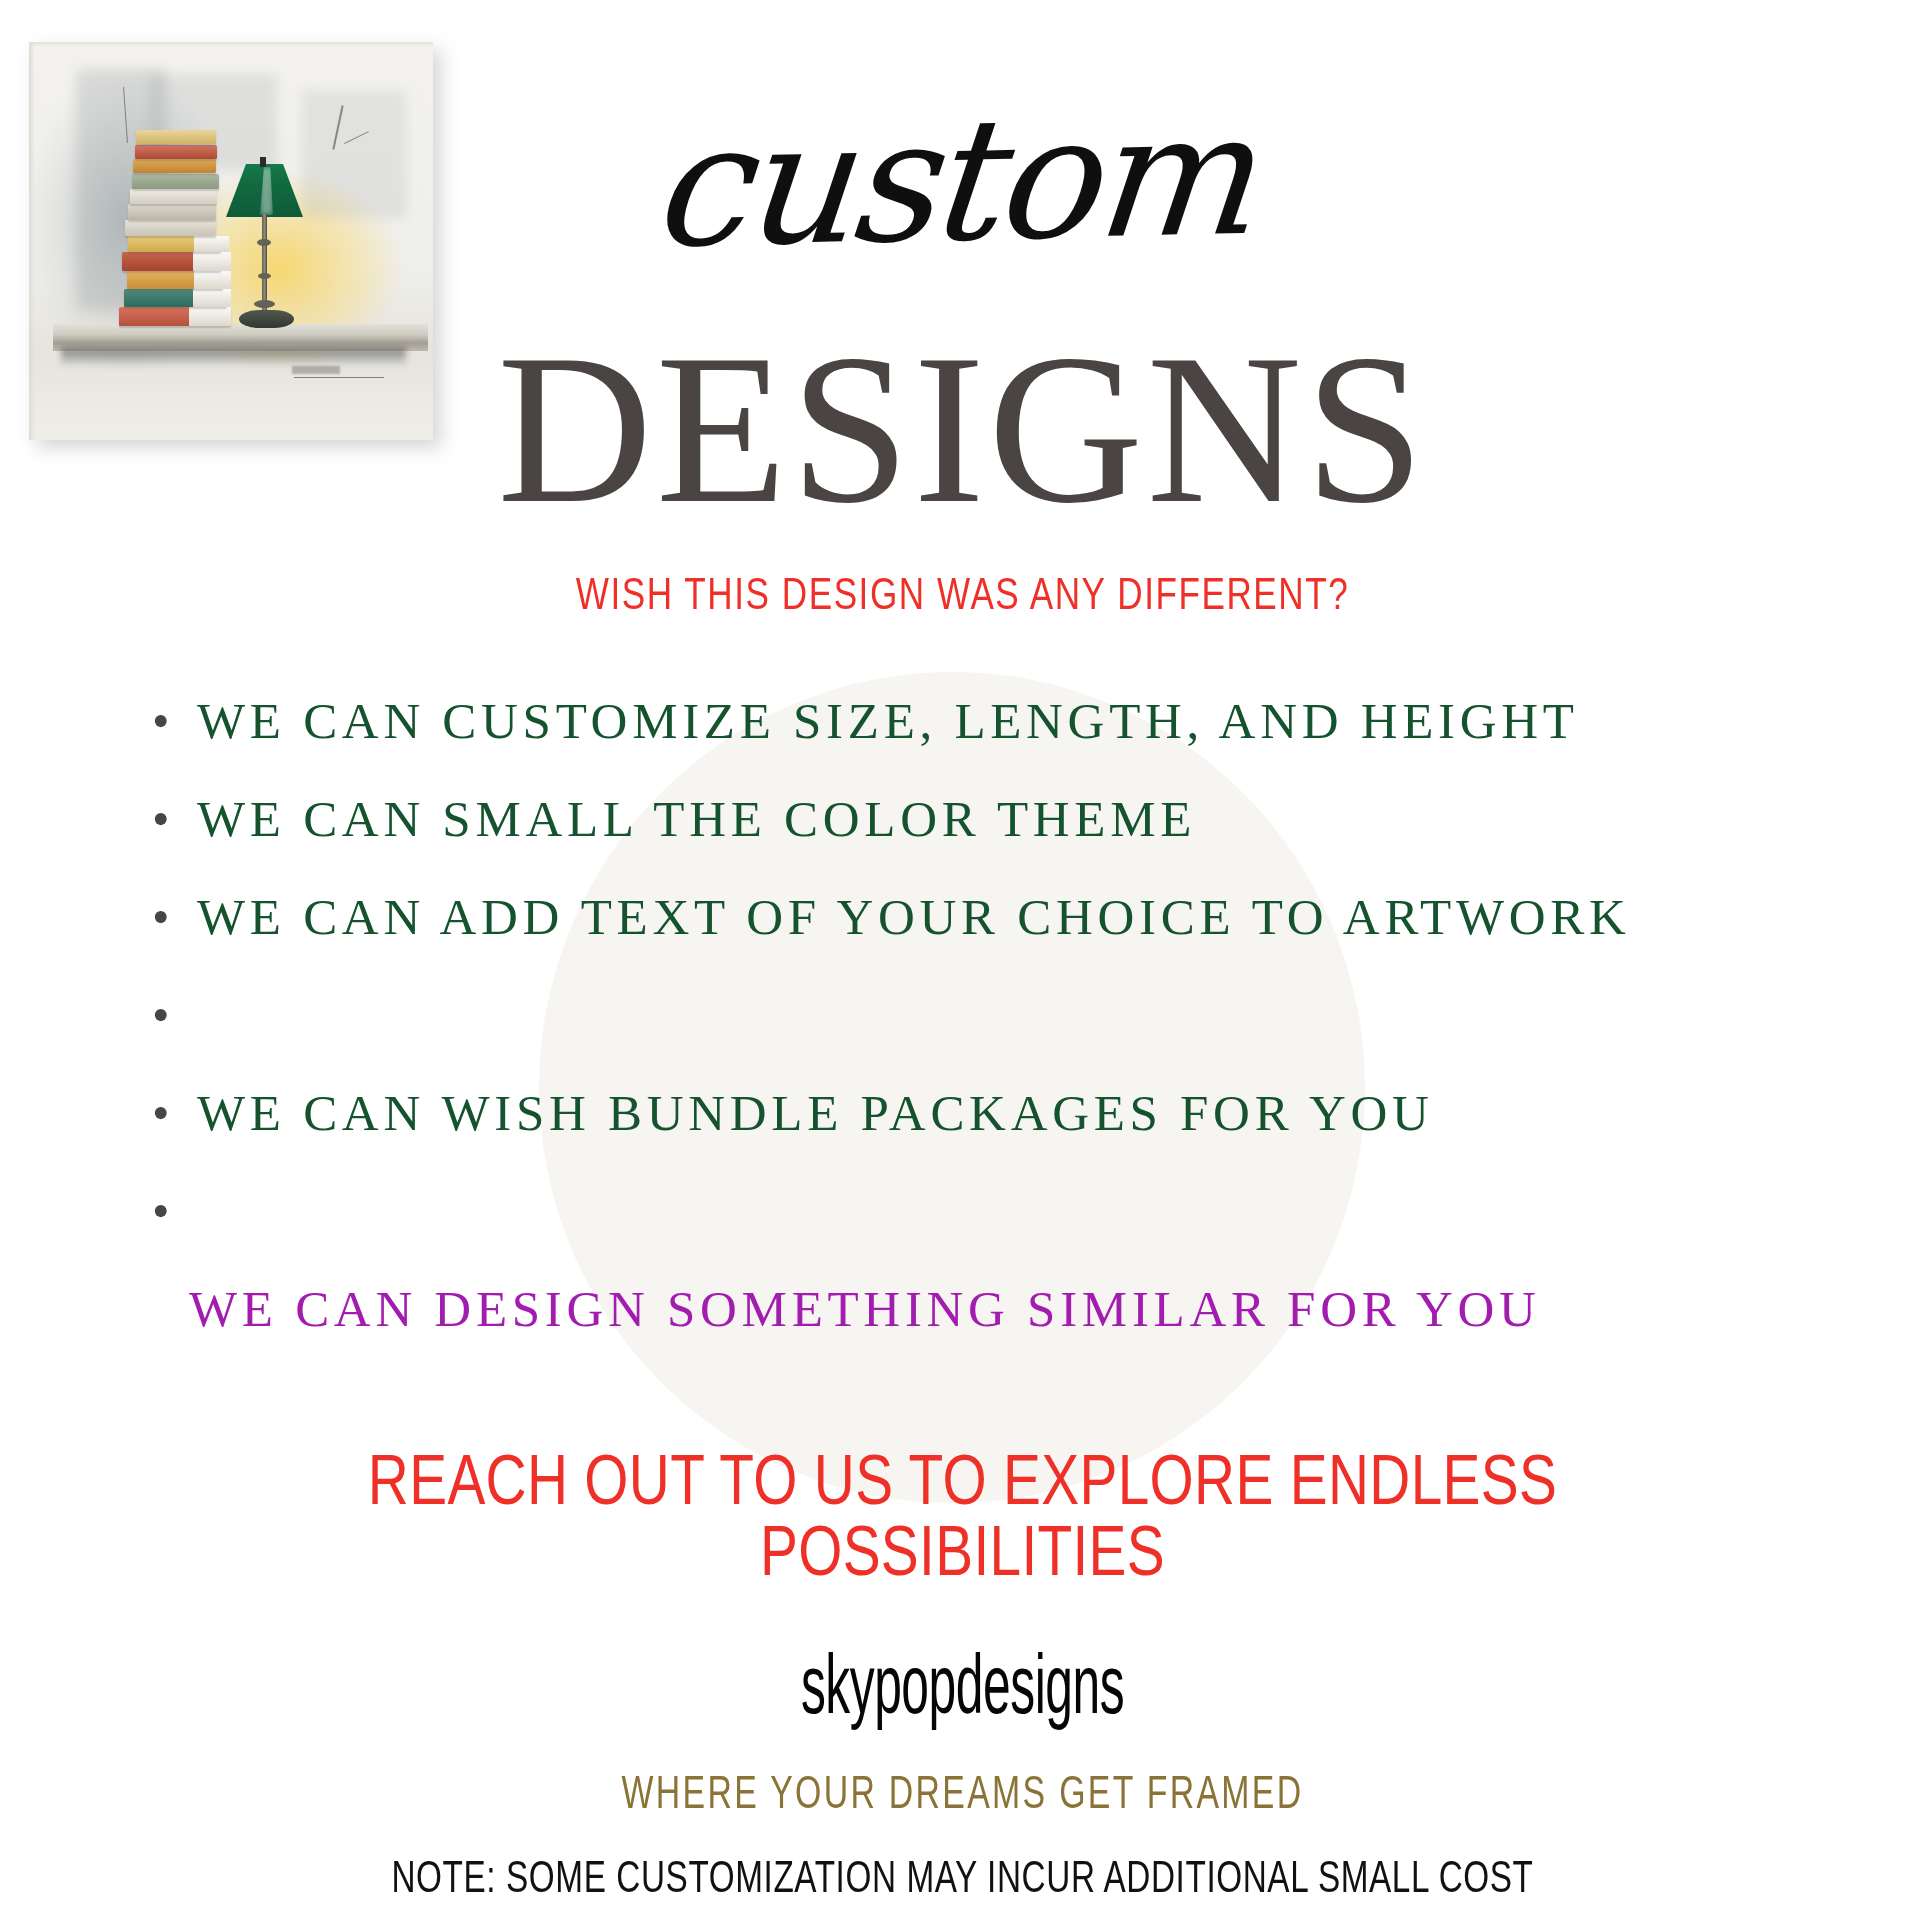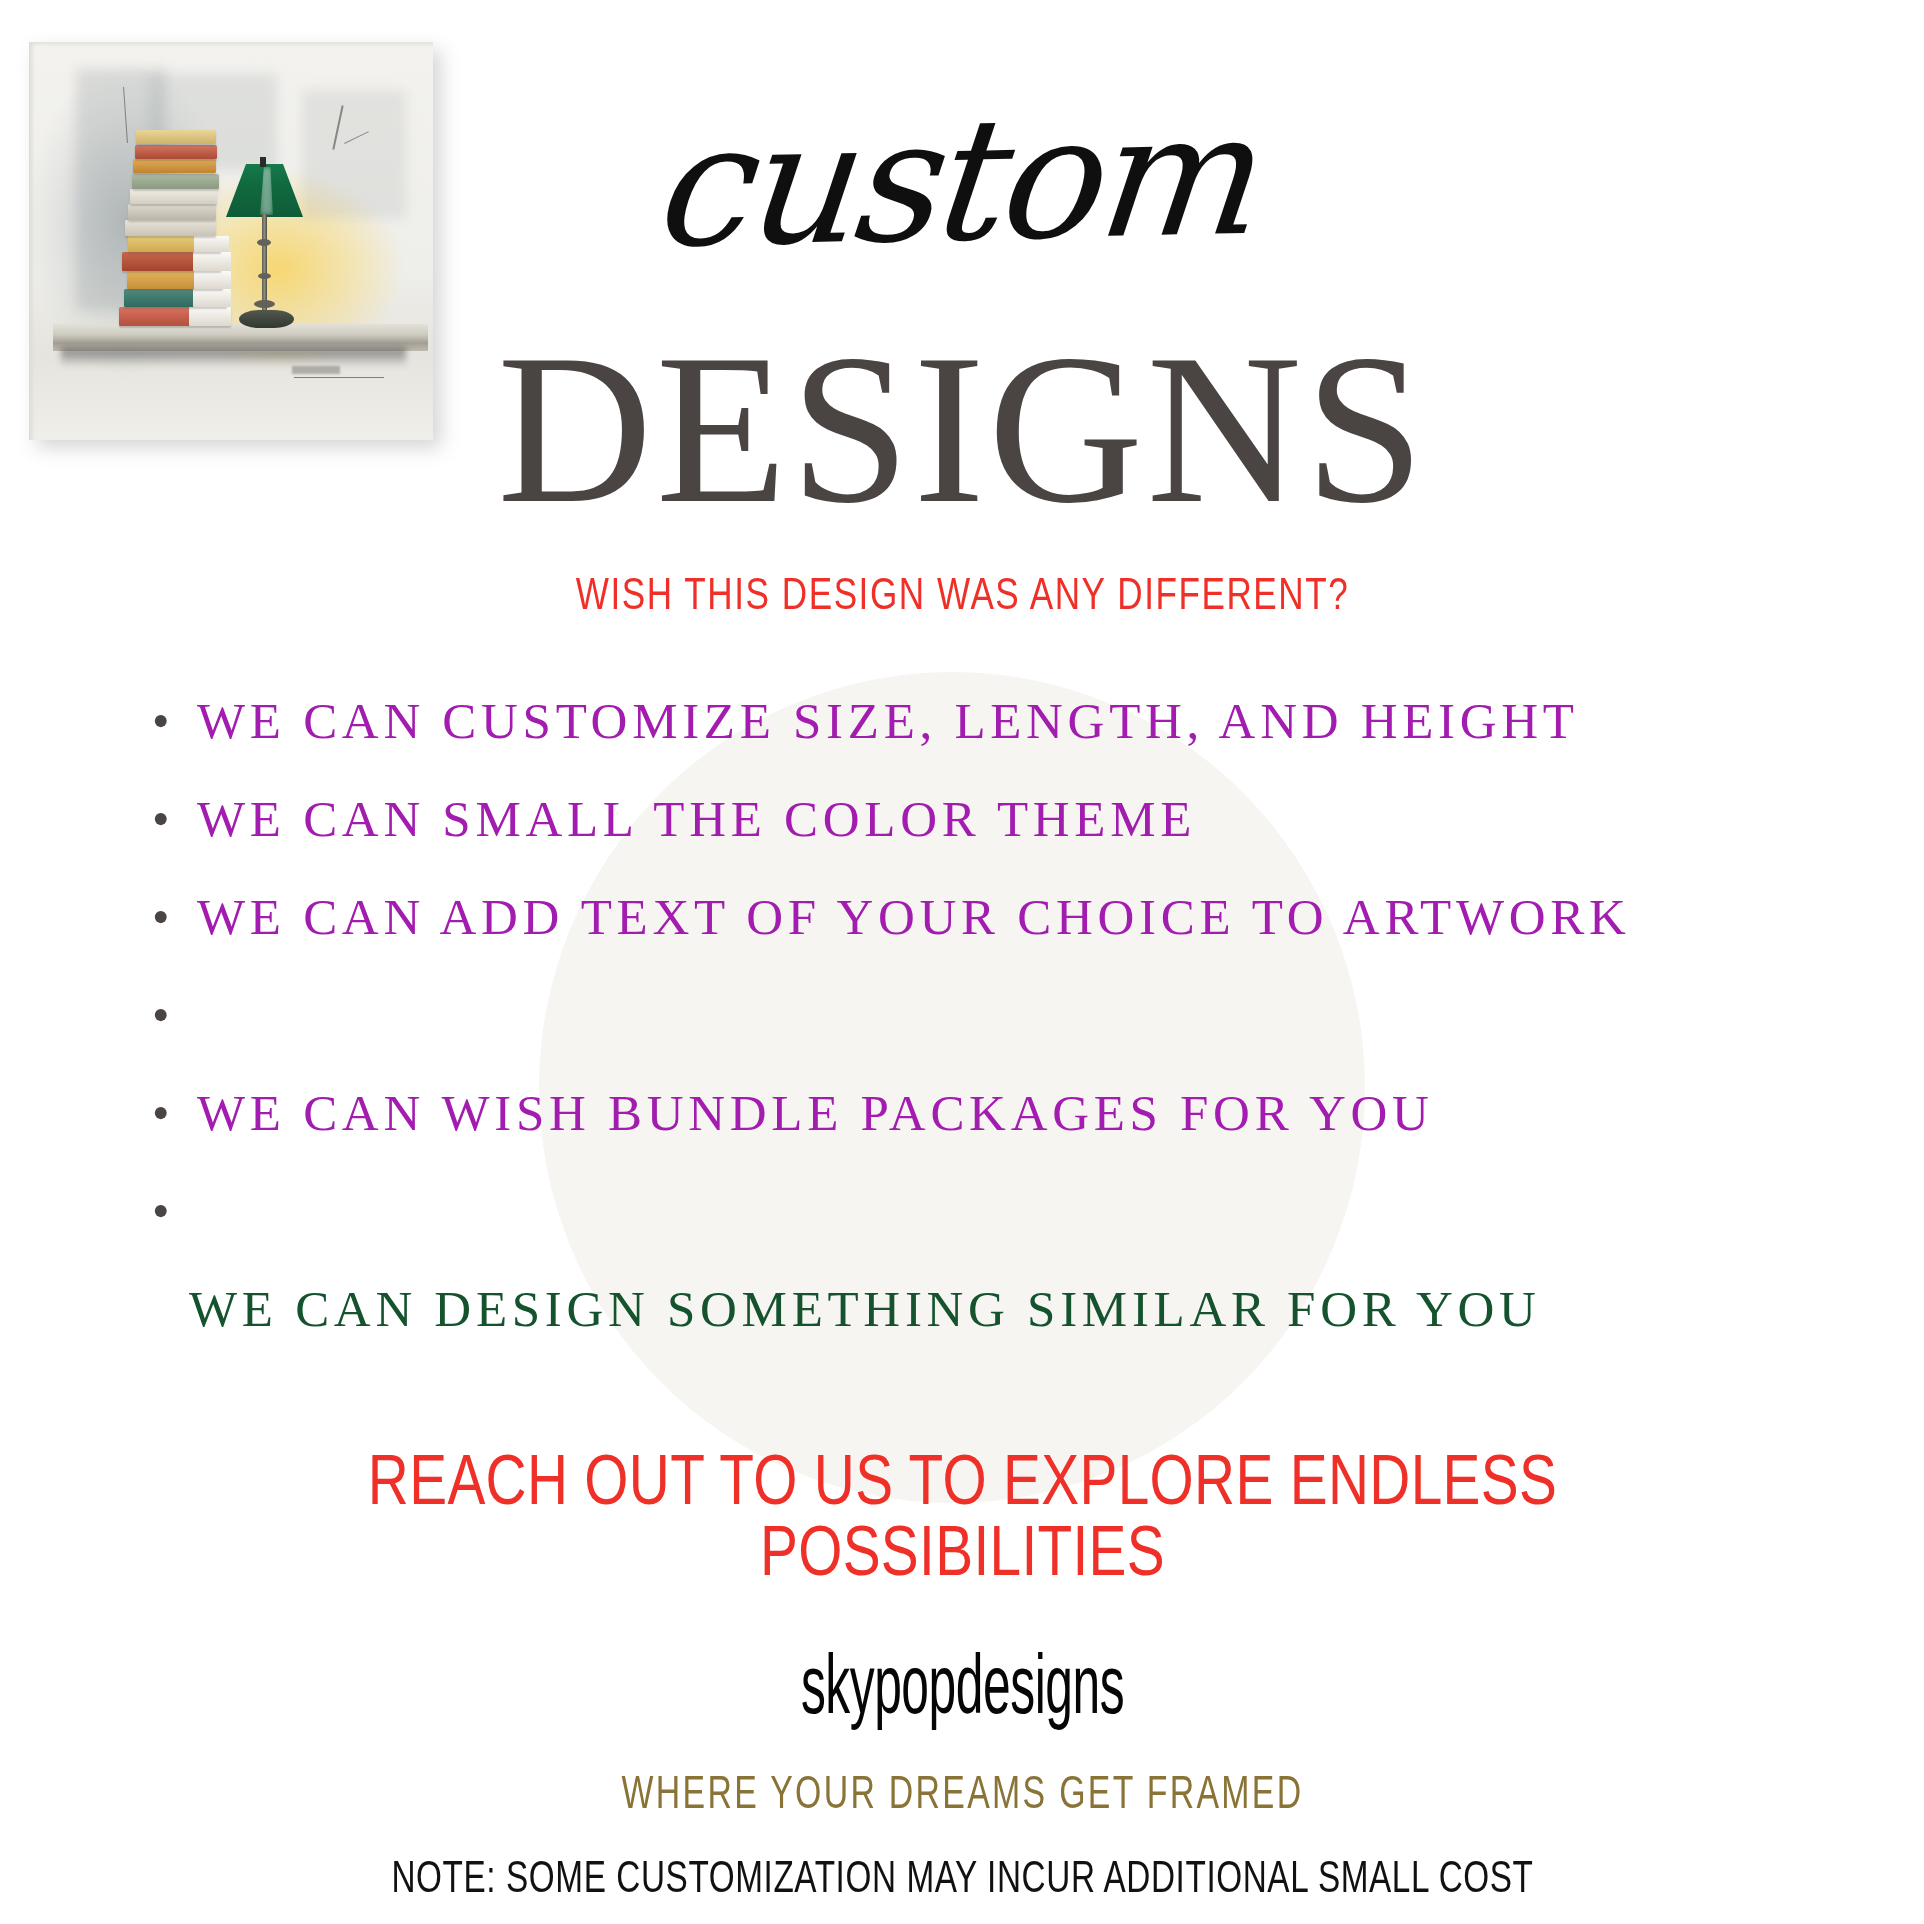--- a/index.html
+++ b/index.html
@@ -212,36 +212,36 @@
     font-size: 50px;
     line-height: 1;
     color: #4a4543;
     text-align: left;
   }
   .bullet-text {
     font-family: "Liberation Serif", serif;
     font-weight: 400;
     font-size: 51px;
     line-height: 1;
-    color: #a21caf;
+    color: #14532d;
     letter-spacing: 4.7px;
     white-space: nowrap;
   }
   .cont-row {
     display: flex;
     height: 98px;
     align-items: baseline;
     padding-left: 37px;
   }
   .cont-text {
     font-family: "Liberation Serif", serif;
     font-weight: 400;
     font-size: 51px;
     line-height: 1;
-    color: #14532d;
+    color: #a21caf;
     letter-spacing: 4.7px;
     white-space: nowrap;
   }
 
   
   #cta {
     position: absolute;
     left: 0; right: 0;
     top: 1444px;
     text-align: center;

